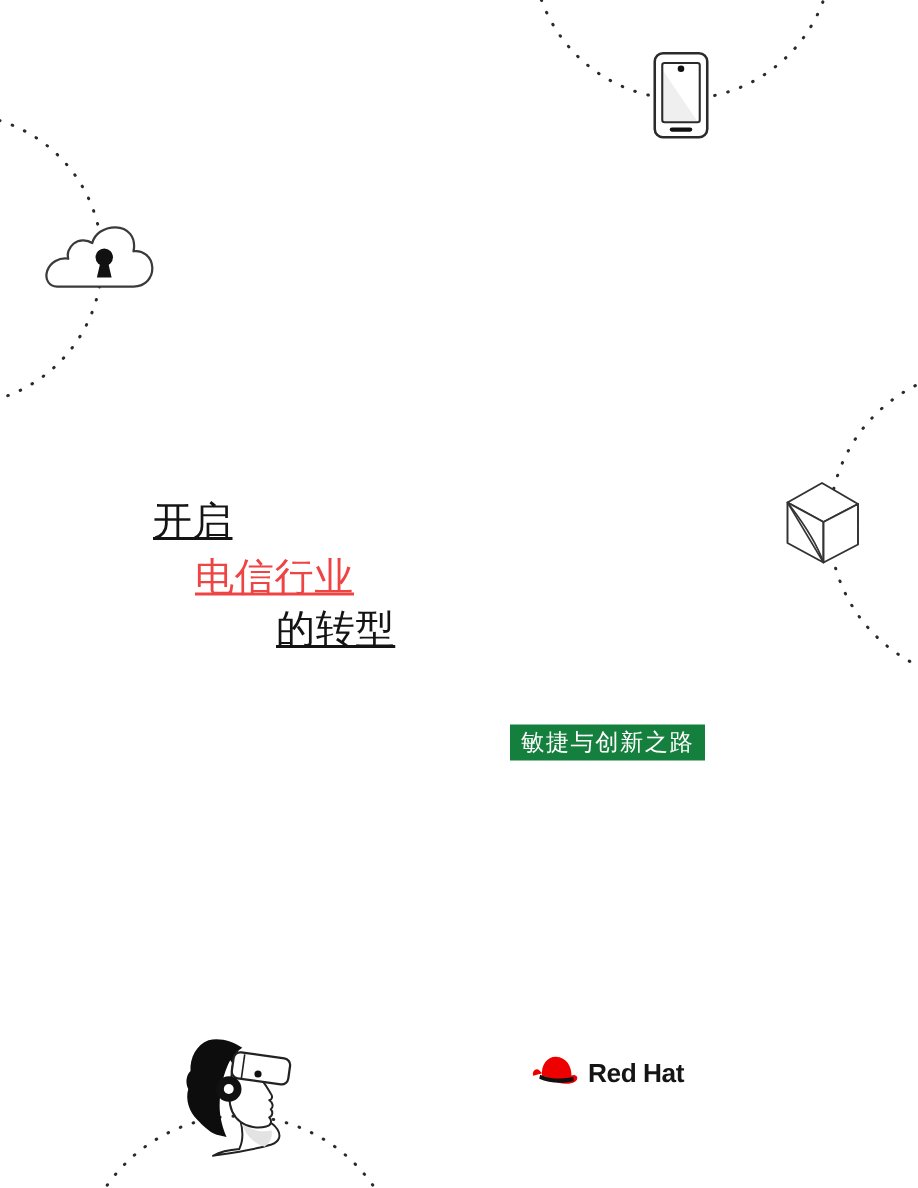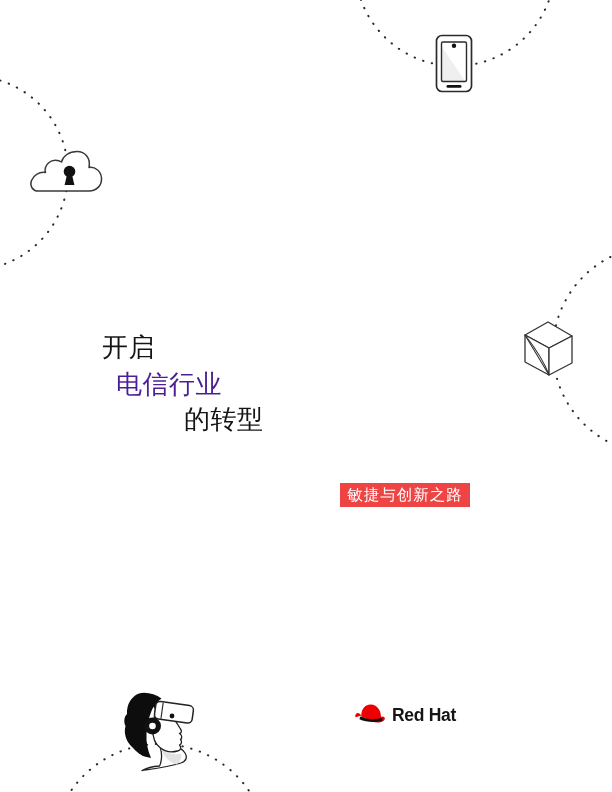--- a/index.html
+++ b/index.html
@@ -10,28 +10,29 @@
   }
   #art{position:absolute;left:0;top:0;width:612px;height:792px;}
   .title-line{
     position:absolute;
     font-size:26px;
     font-weight:500;
     color:#141414;
     letter-spacing:0.5px;
     white-space:nowrap;
     line-height:1;
+    text-decoration:underline;
   }
   #title-line-1{left:102px;top:334px;}
-  #title-line-2{left:116px;top:371px;color:#4c1d95;}
+  #title-line-2{left:130px;top:371px;color:#ef4444;}
   #title-line-3{left:184px;top:406px;}
   .badge{
     position:absolute;left:340px;top:483px;
     width:130px;height:24px;
-    background:#ef4444;color:#ffffff;
+    background:#15803d;color:#ffffff;
     display:flex;align-items:center;justify-content:center;
     font-size:15.5px;letter-spacing:1px;white-space:nowrap;
   }
   .redhat-logo{
     position:absolute;left:352px;top:699px;width:104px;height:32px;
     display:flex;align-items:center;
   }
   .redhat-logo svg{flex:0 0 auto;}
   .redhat-wordmark{
     font-size:17.5px;font-weight:800;color:#151515;

